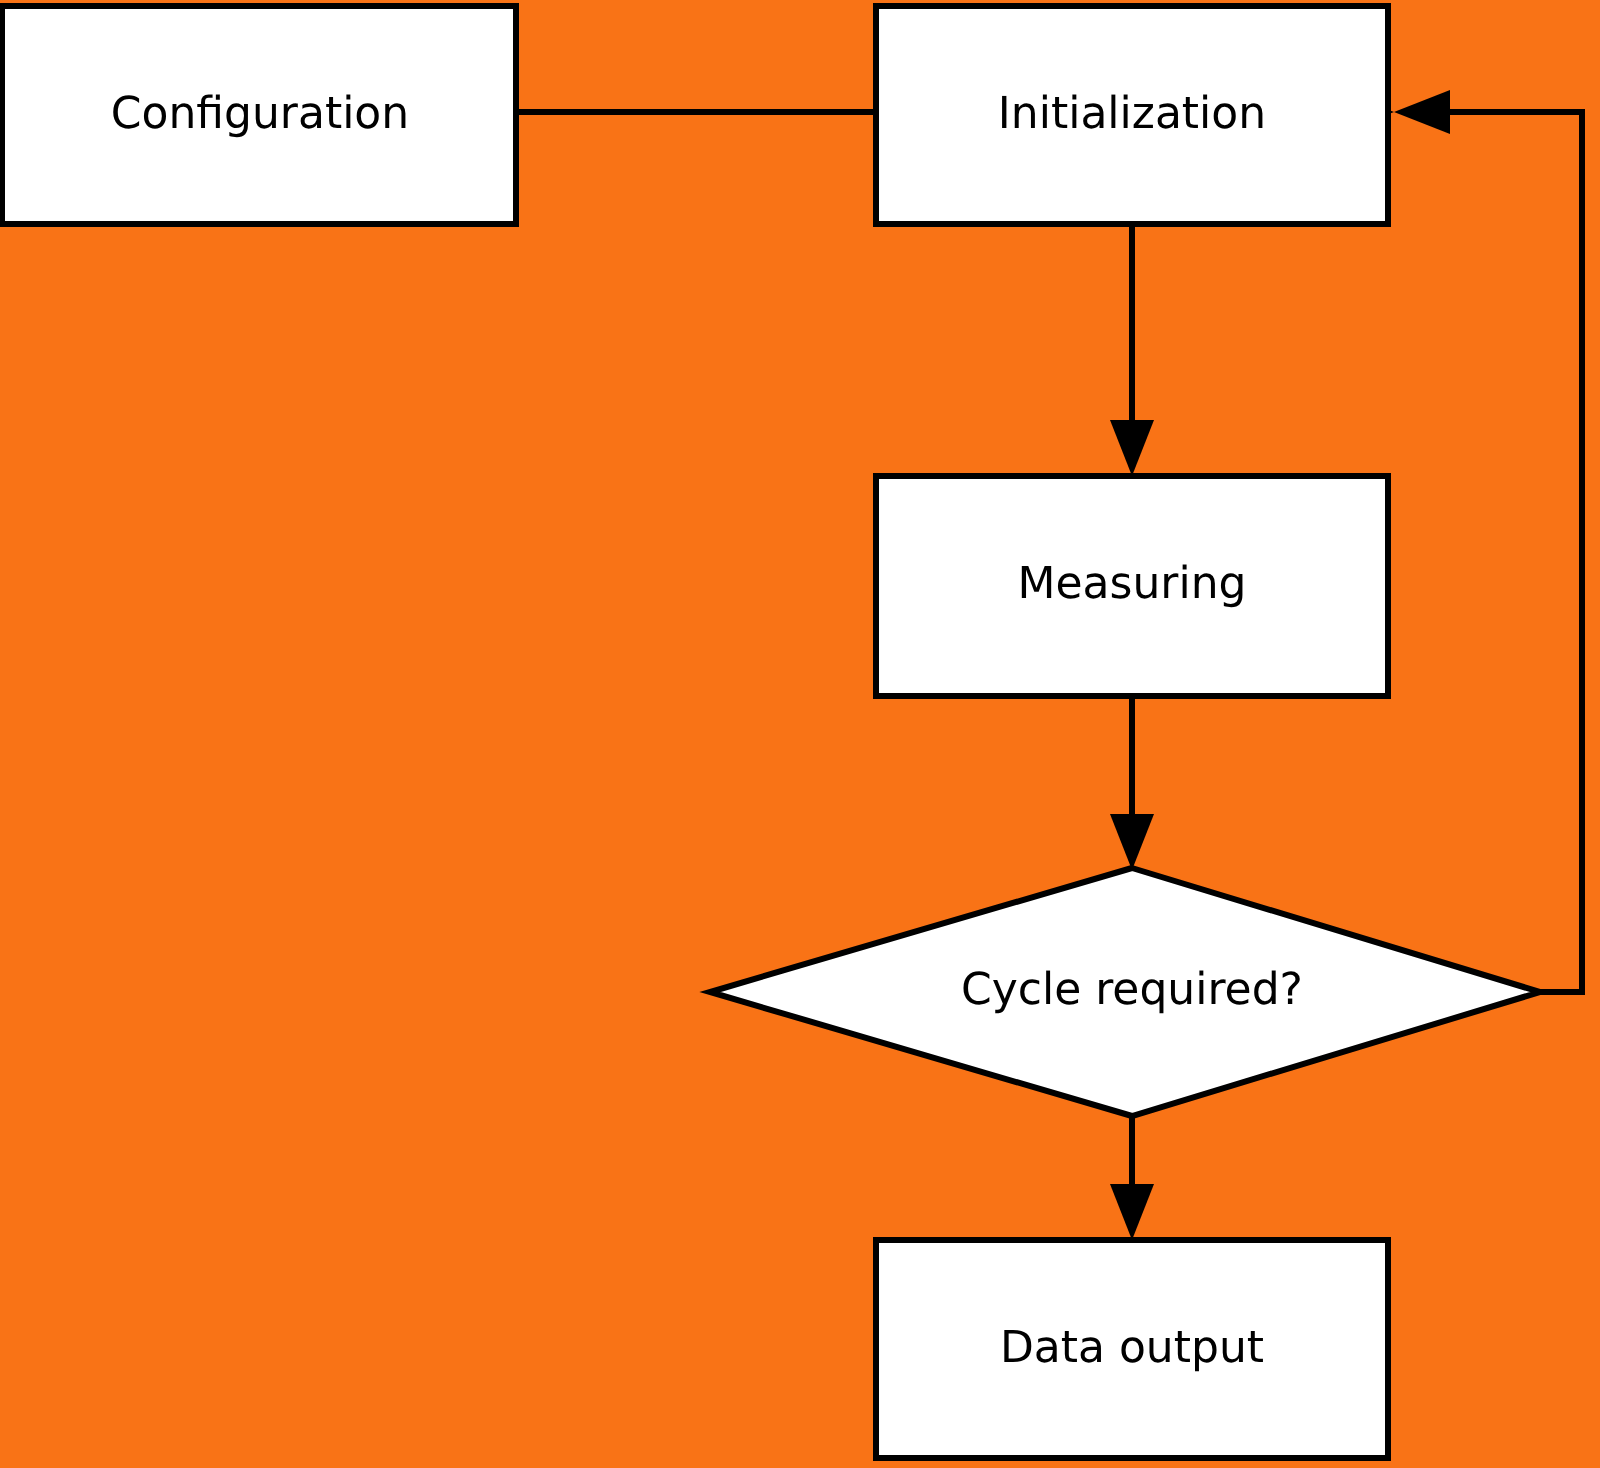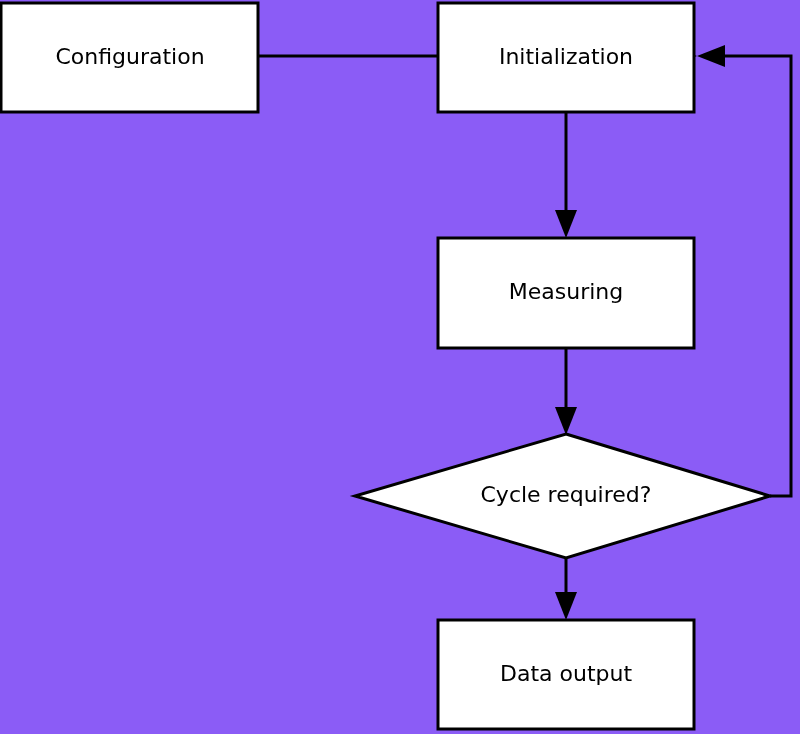--- a/index.html
+++ b/index.html
@@ -8,21 +8,21 @@
     padding: 0;
     background: #ffffff;
   }
   body {
     font-family: "DejaVu Sans", sans-serif;
   }
   #canvas {
     position: relative;
     width: 800px;
     height: 734px;
-    background: #8b5cf6;
+    background: #f97316;
     overflow: hidden;
   }
   #flow-svg {
     position: absolute;
     left: 0;
     top: 0;
     width: 800px;
     height: 734px;
     display: block;
   }

